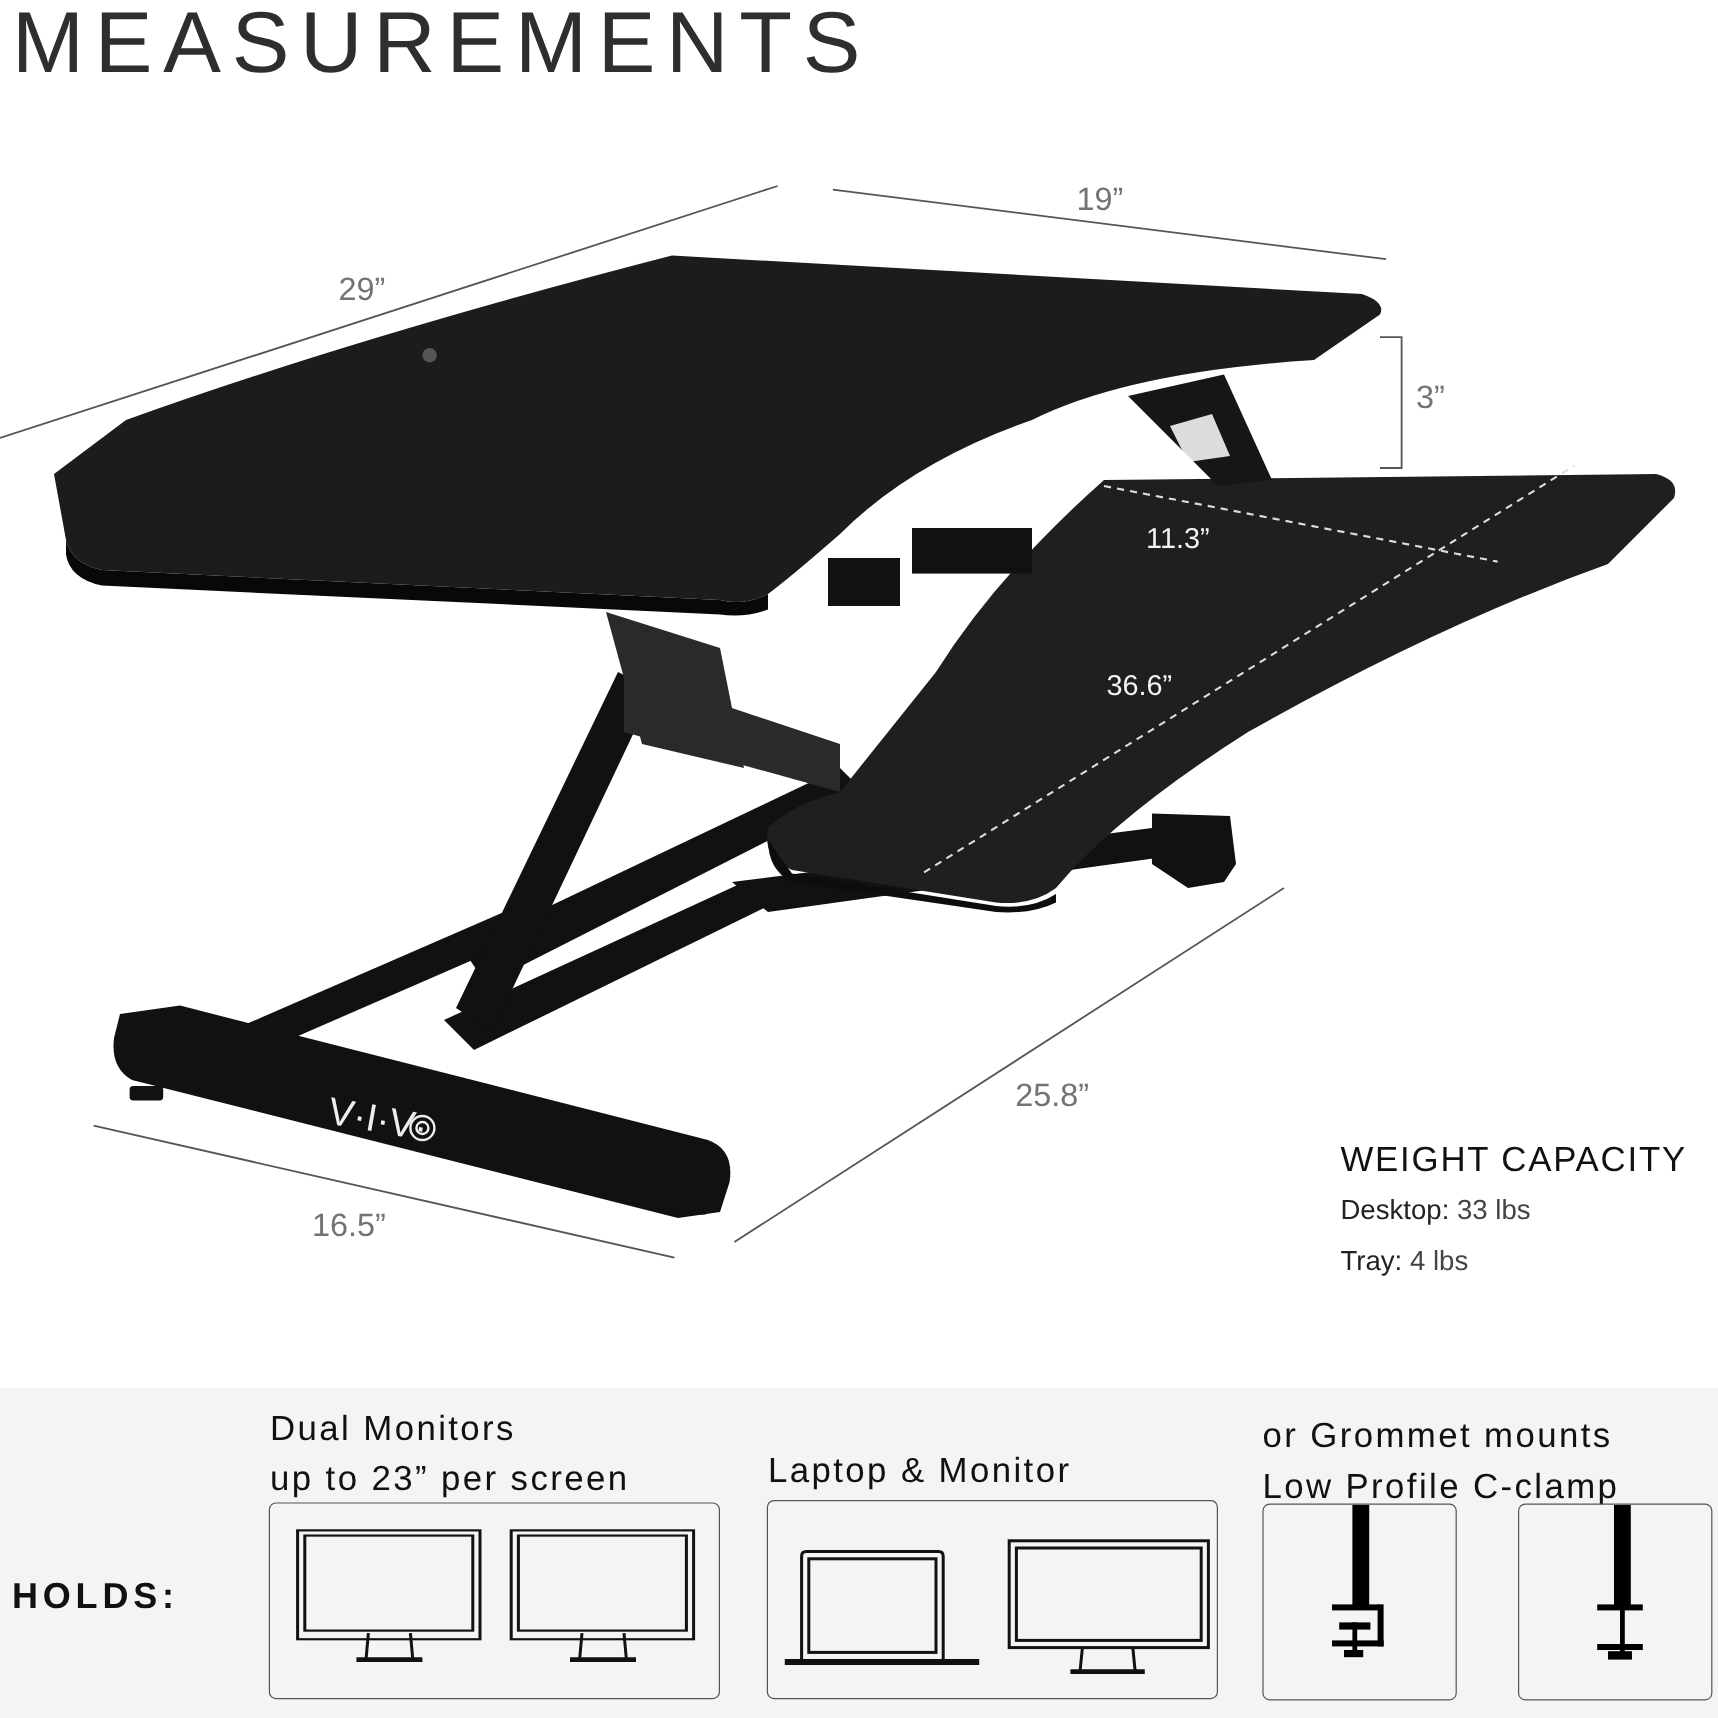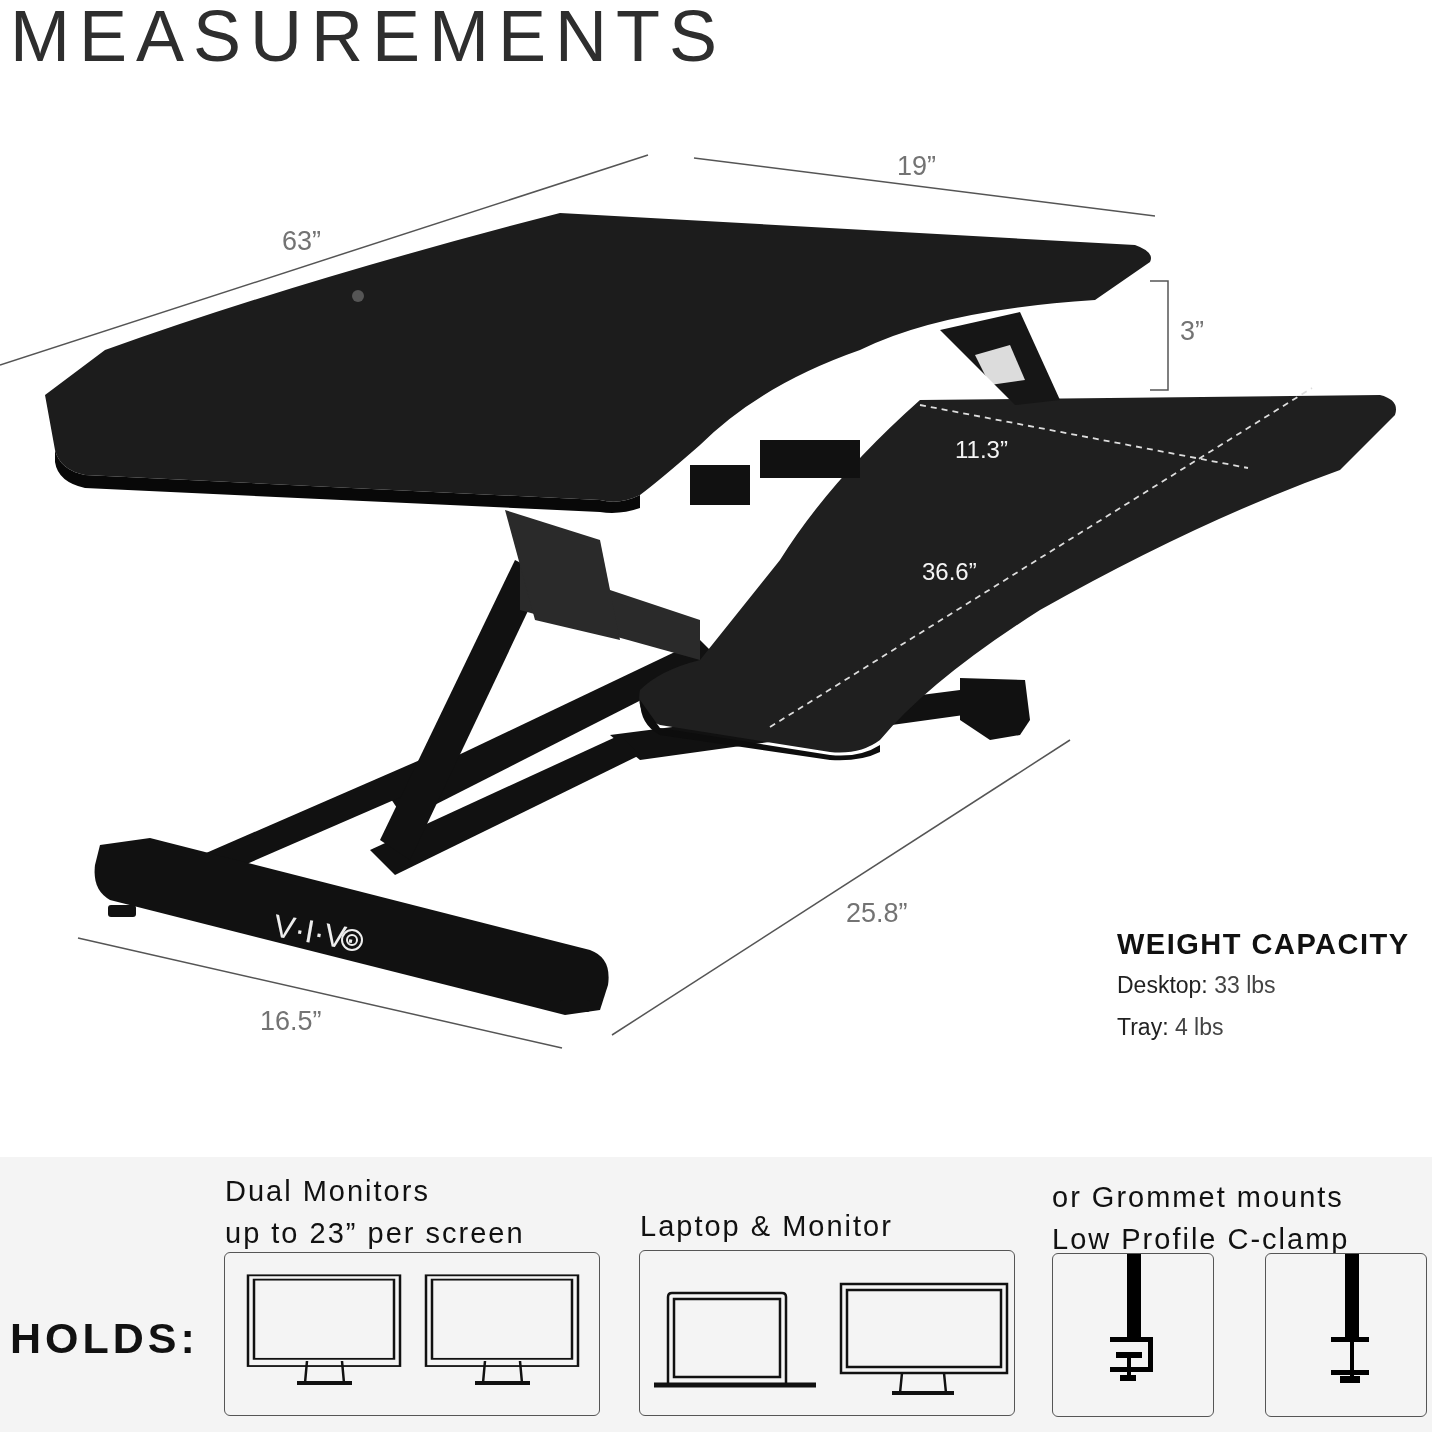--- a/index.html
+++ b/index.html
@@ -2,25 +2,25 @@
 <html><head>
 <meta charset="utf-8">
 <style>
   html,body{margin:0;padding:0;background:#fff;}
   body{width:1432px;height:1432px;position:relative;overflow:hidden;font-family:"Liberation Sans","DejaVu Sans",sans-serif;color:#222;}
   .title{position:absolute;left:10px;top:-4px;font-size:72px;letter-spacing:9px;color:#2e2e2e;font-weight:400;line-height:80px;}
   .dim{position:absolute;font-size:27px;color:#737373;font-weight:300;}
   .dim-w{position:absolute;font-size:24px;color:#f4f4f4;}
   .scene{position:absolute;left:0;top:0;}
   .wc{position:absolute;left:1117px;top:924px;}
-  .wc-h{font-size:29px;font-weight:700;letter-spacing:1.5px;color:#111;line-height:40px;}
+  .wc-h{font-size:29px;font-weight:400;letter-spacing:1.5px;color:#111;line-height:40px;margin-top:23px;}
   .wc-l{font-size:23px;color:#222;line-height:42px;}
   .wc-l .val{font-weight:300;color:#444;}
   .holds-band{position:absolute;left:0;top:1157px;width:1432px;height:275px;background:#f4f4f4;}
-  .holds-label{position:absolute;left:10px;top:1314px;font-size:43px;font-weight:700;letter-spacing:4px;color:#111;}
+  .holds-label{position:absolute;left:10px;top:1314px;font-size:30px;font-weight:700;letter-spacing:4px;color:#111;}
   .cap{position:absolute;font-size:29px;letter-spacing:2px;color:#111;line-height:42px;}
   .box{position:absolute;border:1.5px solid #555;border-radius:6px;background:#f4f4f4;}
 </style>
 </head>
 <body>
 
 <div class="title">MEASUREMENTS</div>
 
 <svg class="scene" width="1432" height="1150" viewBox="0 0 1432 1150">
 
@@ -68,21 +68,21 @@
   <rect x="108" y="905" width="28" height="12" rx="3" fill="#111"></rect>
   <rect x="560" y="1000" width="30" height="12" rx="3" fill="#111"></rect>
 
   <g>
     <text x="272" y="936" fill="#eee" font-size="32" font-family="Liberation Sans, sans-serif" transform="rotate(10 272 936)">V·I·V·</text>
     <circle cx="352" cy="940" r="10" fill="none" stroke="#eee" stroke-width="2"></circle>
     <circle cx="352" cy="940" r="5" fill="none" stroke="#eee" stroke-width="2"></circle>
   </g>
 </svg>
 
-<div class="dim" style="left:282px;top:226px;">63”</div>
+<div class="dim" style="left:282px;top:226px;">29”</div>
 <div class="dim" style="left:897px;top:151px;">19”</div>
 <div class="dim" style="left:1180px;top:316px;">3”</div>
 <div class="dim-w" style="left:955px;top:436px;">11.3”</div>
 <div class="dim-w" style="left:922px;top:558px;">36.6”</div>
 <div class="dim" style="left:846px;top:898px;">25.8”</div>
 <div class="dim" style="left:260px;top:1006px;">16.5”</div>
 
 <div class="wc">
   <div class="wc-h">WEIGHT CAPACITY</div>
   <div class="wc-l">

